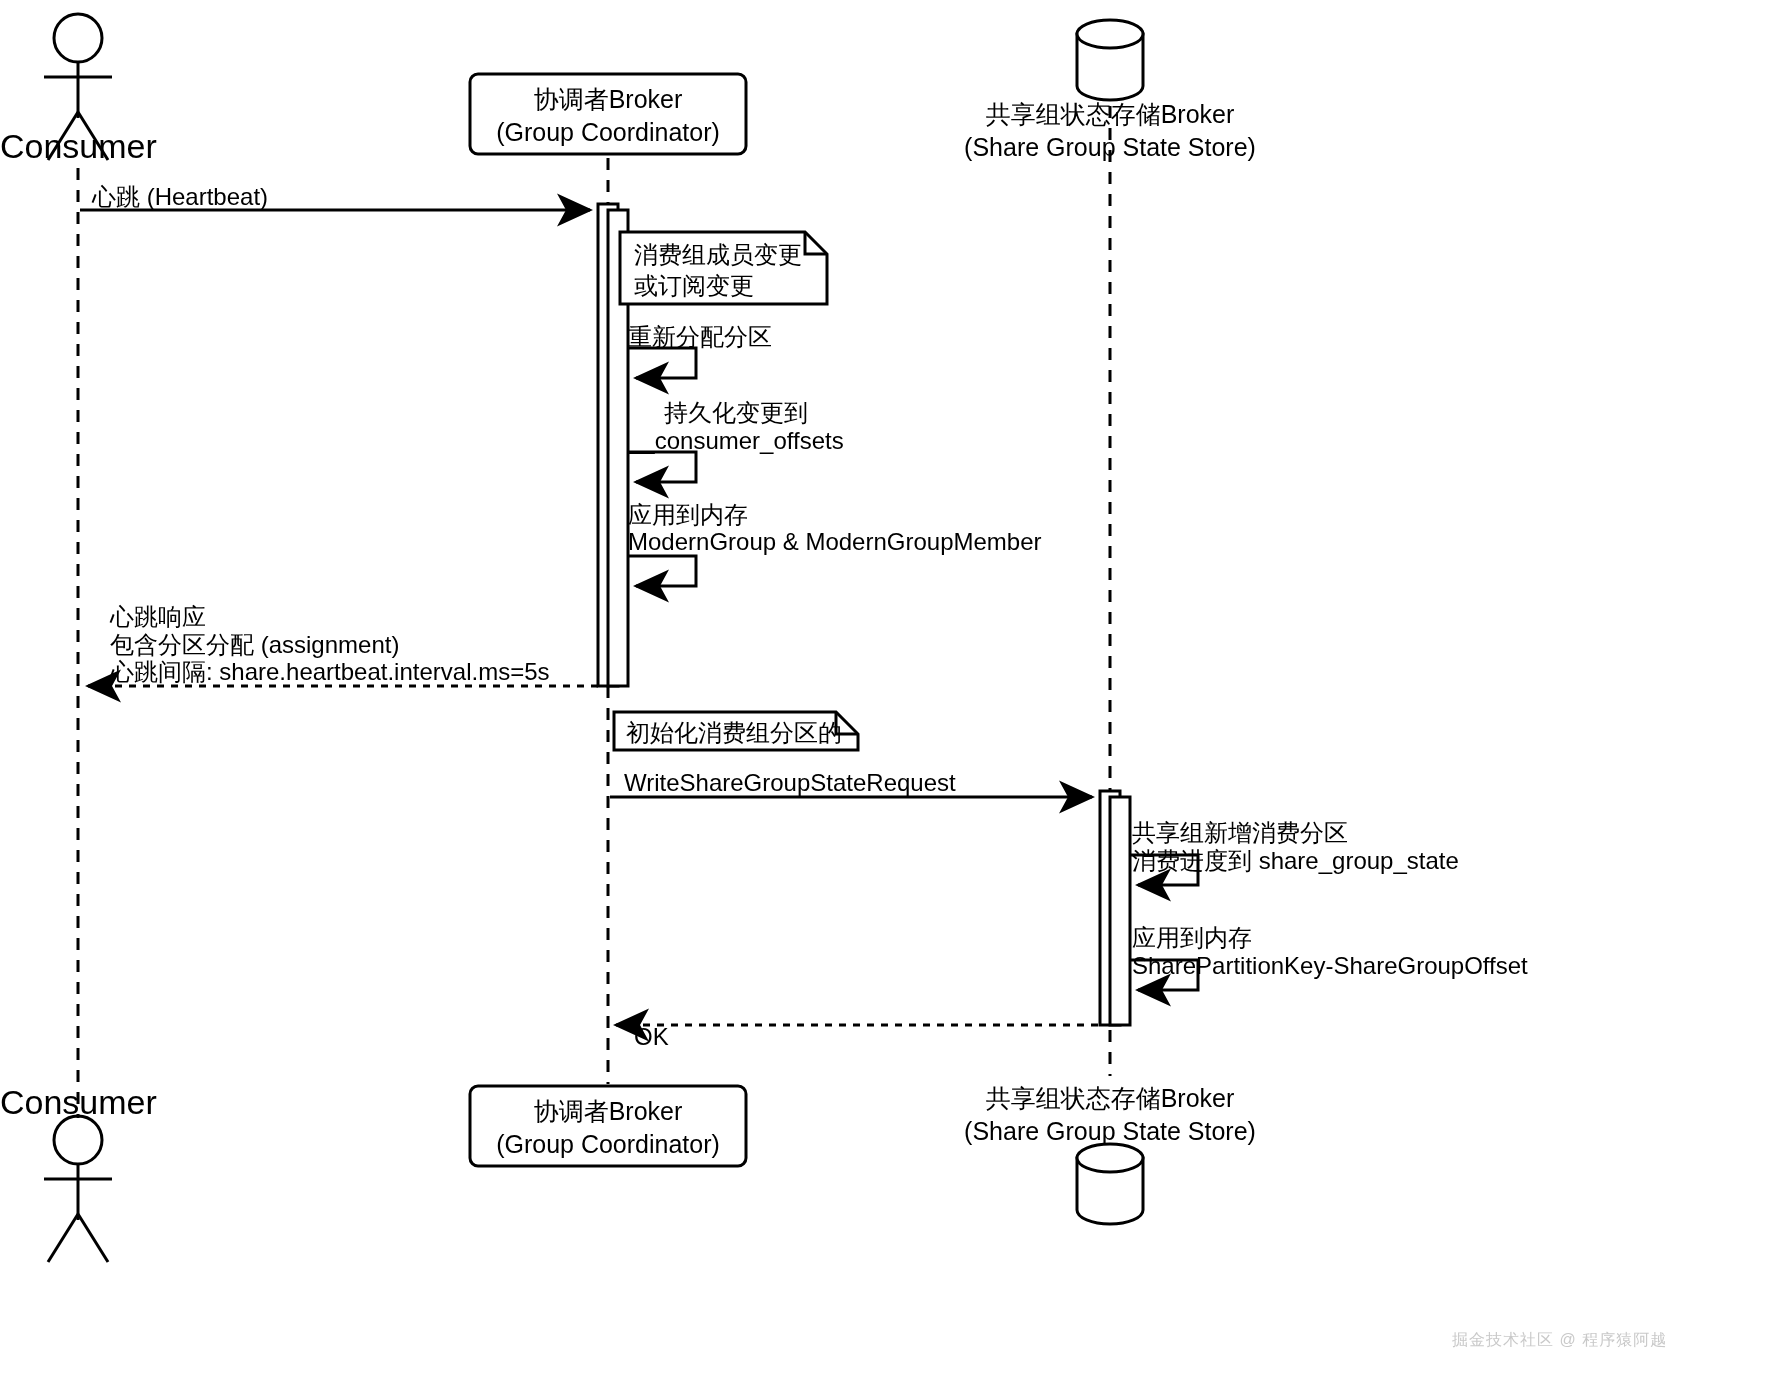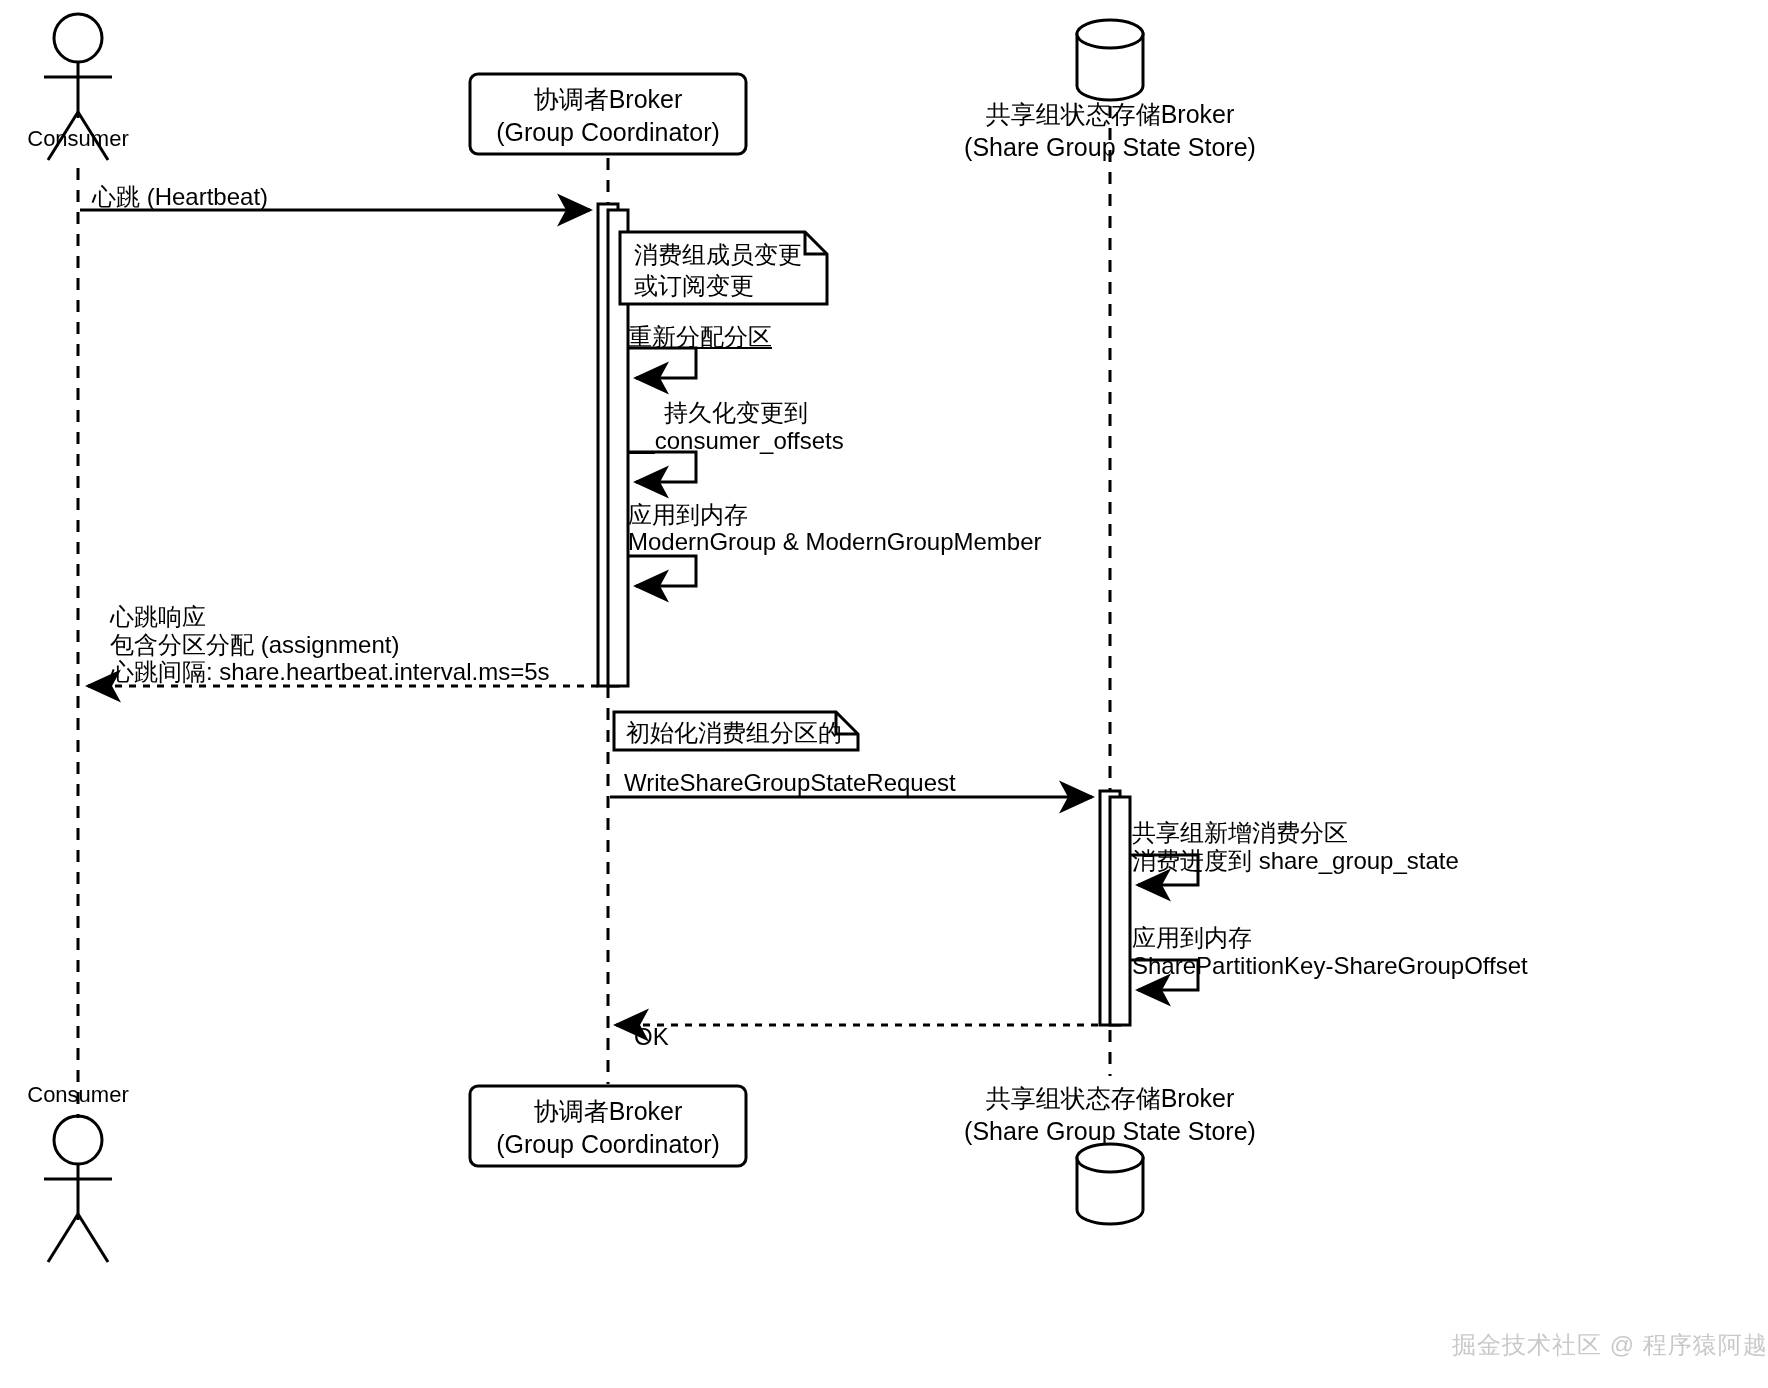--- a/index.html
+++ b/index.html
@@ -29,32 +29,32 @@
     position: absolute;
     white-space: pre;
     line-height: 1.22;
     color: #000;
   }
   .t-participant {
     font-size: 25px;
     text-align: center;
   }
   .t-actor {
-    font-size: 22px;
+    font-size: 34px;
     text-align: center;
   }
   .t-msg {
     font-size: 24px;
   }
   .t-note {
     font-size: 24px;
     line-height: 1.28;
   }
   .t-watermark {
-    font-size: 24px;
+    font-size: 16px;
     color: #c9c9c9;
     letter-spacing: 1px;
   }
   .stroke { stroke: #000; fill: none; }
   .fillwhite { fill: #ffffff; stroke: #000; }
 </style>
 </head>
 <body>
 
 <div id="canvas">
@@ -146,21 +146,21 @@
   <div class="lbl t-participant" style="left:910px; top:132px; width:400px;">(Share Group State Store)</div>
 
   <div class="lbl t-participant" style="left:910px; top:1083px; width:400px;">共享组状态存储Broker</div>
   <div class="lbl t-participant" style="left:910px; top:1116px; width:400px;">(Share Group State Store)</div>
 
   <div class="lbl t-msg" style="left:92px; top:182px;">心跳 (Heartbeat)</div>
 
   <div class="lbl t-note" style="left:634px; top:240px;">消费组成员变更</div>
   <div class="lbl t-note" style="left:634px; top:271px;">或订阅变更</div>
 
-  <div class="lbl t-msg" style="left:628px; top:322px;text-decoration:underline;">重新分配分区</div>
+  <div class="lbl t-msg" style="left:628px; top:322px;">重新分配分区</div>
 
   <div class="lbl t-msg" style="left:664px; top:398px;">持久化变更到</div>
   <div class="lbl t-msg" style="left:628px; top:426px;">__consumer_offsets</div>
 
   <div class="lbl t-msg" style="left:628px; top:500px;">应用到内存</div>
   <div class="lbl t-msg" style="left:628px; top:527px;">ModernGroup &amp; ModernGroupMember</div>
 
   <div class="lbl t-msg" style="left:110px; top:602px;">心跳响应</div>
   <div class="lbl t-msg" style="left:110px; top:630px;">包含分区分配 (assignment)</div>
   <div class="lbl t-msg" style="left:110px; top:657px;text-align:right;">心跳间隔: share.heartbeat.interval.ms=5s</div>

